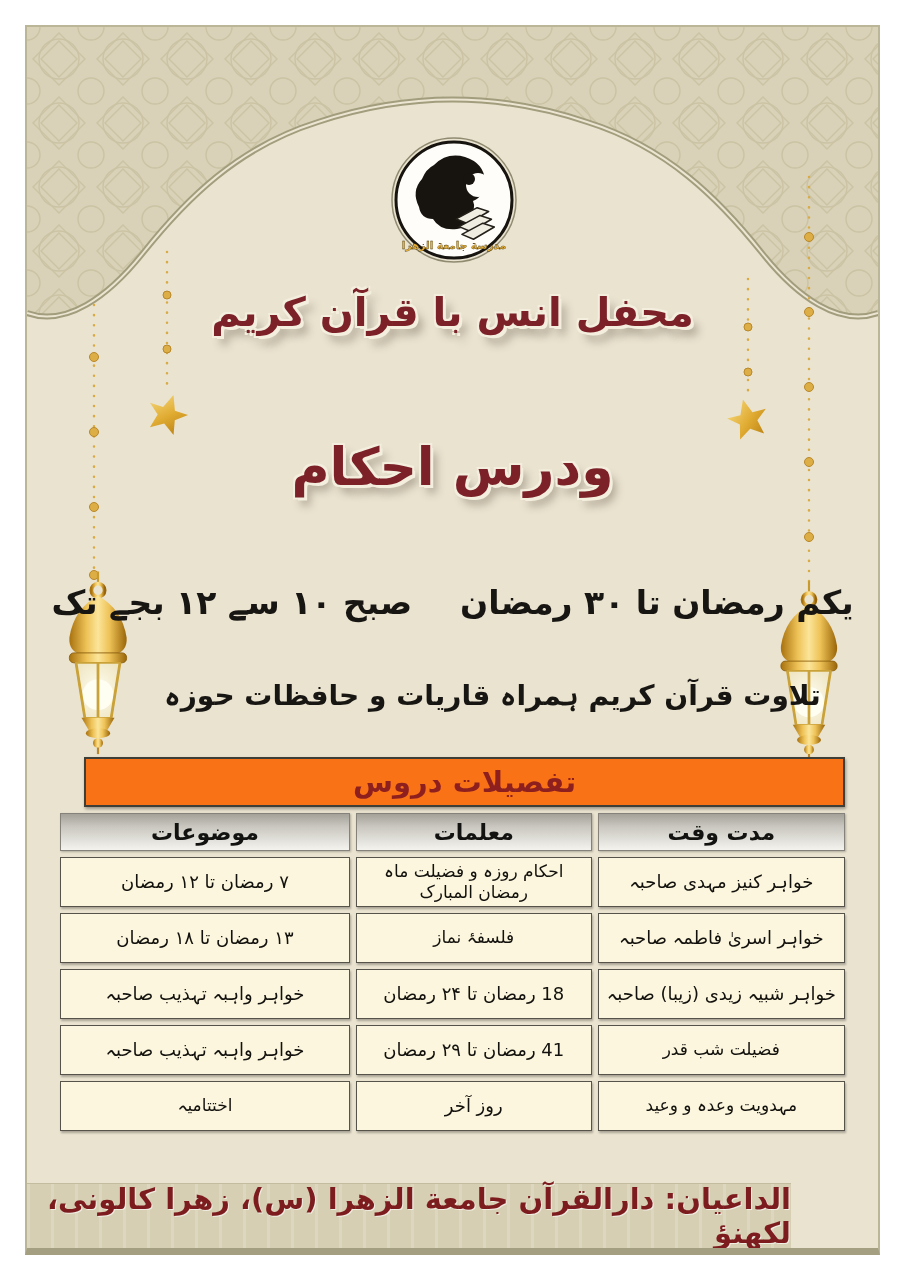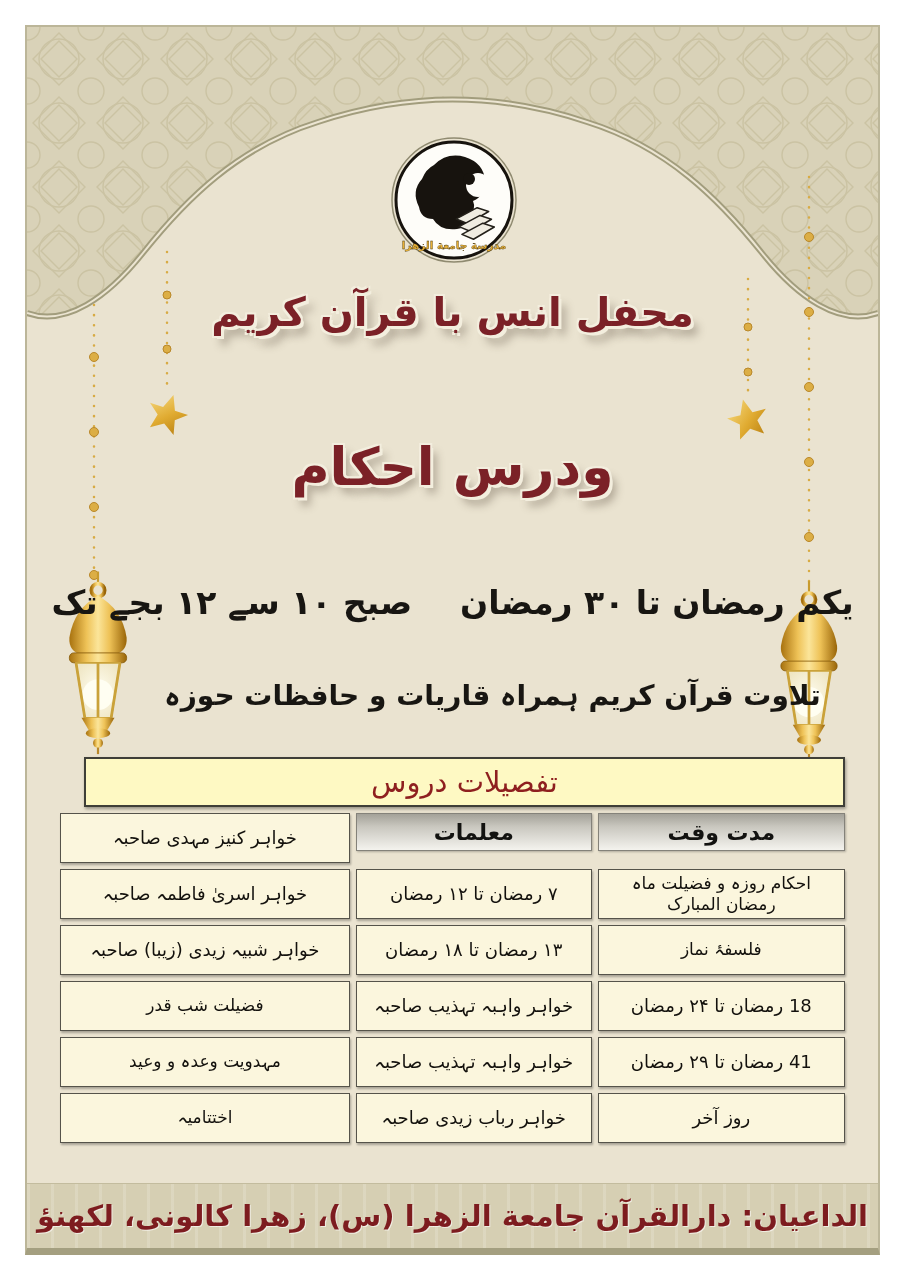--- a/index.html
+++ b/index.html
@@ -19,34 +19,34 @@
   .title1{top:262px;font-size:40px;font-weight:bold;color:#7b2127;
           text-shadow:3px 3px 0 #f3eede,-2px -2px 0 #f3eede,2px -2px 0 #f3eede,
                       -2px 2px 0 #f3eede,7px 9px 9px rgba(70,55,40,.35);}
   .title2{top:410px;font-size:52px;font-weight:bold;color:#7b2127;
           text-shadow:3px 3px 0 #f3eede,-2px -2px 0 #f3eede,2px -2px 0 #f3eede,
                       -2px 2px 0 #f3eede,6px 8px 8px rgba(70,55,40,.35);}
   .dateline{top:556px;font-size:33px;font-weight:bold;color:#181612;
             display:flex;justify-content:center;gap:48px;}
   .subtitle{top:652px;font-size:28px;font-weight:bold;color:#181612;margin-left:40px;}
   .tablewrap{position:absolute;left:33px;top:730px;width:785px;z-index:2;}
-  .tbl-title{height:46px;line-height:46px;text-align:center;background:#fef9c3;
+  .tbl-title{height:46px;line-height:46px;text-align:center;background:#f97316;
              border:2px solid #3f3f38;box-shadow:1px 2px 3px rgba(0,0,0,.35);
-             color:#8e1f1f;font-size:29px;font-weight:normal;margin-bottom:6px;margin-left:24px;}
+             color:#8e1f1f;font-size:29px;font-weight:bold;margin-bottom:6px;margin-left:24px;}
   .grid{display:grid;grid-template-columns:32fr 30.5fr 37.5fr;gap:6px;direction:rtl;}
   .hcell{height:36px;display:flex;align-items:center;justify-content:center;
          background:linear-gradient(180deg,#a3a198 0%,#c9c7bf 35%,#f4f3ee 100%);
          border:1px solid #84827a;font-size:22px;font-weight:bold;color:#121210;
          box-shadow:1px 1px 2px rgba(0,0,0,.25);}
   .cell{min-height:50px;display:flex;align-items:center;justify-content:center;
         background:#fbf6dd;border:1px solid #55534a;box-shadow:1px 2px 2px rgba(0,0,0,.28);
         font-size:18px;color:#13110d;padding:2px 6px;box-sizing:border-box;
         text-align:center;line-height:1.25;}
   .cell.topic{font-size:17px;}
-  .footerband{position:absolute;left:0;bottom:0;width:851px;height:64px;z-index:2;
+  .footerband{position:absolute;left:0;bottom:0;width:764px;height:64px;z-index:2;
         background:repeating-linear-gradient(90deg,rgba(255,255,255,.16) 0 3px,rgba(0,0,0,0) 3px 24px),#d6cfb3;
         border-top:1px solid #c3bc9e;display:flex;align-items:center;justify-content:center;}
   .footer-text{font-size:29px;font-weight:bold;color:#7d1c1f;
                text-shadow:1px 1px 0 rgba(255,255,255,.6);}
 </style>
 </head>
 <body>
 
 <div class="canvas">
   <div class="poster">
@@ -172,41 +172,41 @@
       <span>صبح ۱۰ سے ۱۲ بجے تک</span>
     </div>
 
     <div class="txt subtitle">تلاوت قرآن کریم ہمراہ قاریات و حافظات حوزہ</div>
 
     <div class="tablewrap">
       <div class="tbl-title">تفصیلات دروس</div>
       <div class="grid">
         <div class="hcell">مدت وقت</div>
         <div class="hcell">معلمات</div>
+        <div class="hcell">موضوعات</div>
 
         <div class="cell">خواہر کنیز مہدی صاحبہ</div>
         <div class="cell topic">احکام روزہ و فضیلت ماہ رمضان المبارک</div>
 
         <div class="cell">۷ رمضان تا ۱۲ رمضان</div>
         <div class="cell">خواہر اسریٰ فاطمہ صاحبہ</div>
         <div class="cell topic">فلسفۂ نماز</div>
 
         <div class="cell">۱۳ رمضان تا ۱۸ رمضان</div>
         <div class="cell">خواہر شبیہ زیدی (زیبا) صاحبہ</div>
 
         <div class="cell">18 رمضان تا ۲۴ رمضان</div>
         <div class="cell">خواہر واہبہ تہذیب صاحبہ</div>
         <div class="cell topic">فضیلت شب قدر</div>
 
         <div class="cell">41 رمضان تا ۲۹ رمضان</div>
         <div class="cell">خواہر واہبہ تہذیب صاحبہ</div>
         <div class="cell topic">مہدویت وعدہ و وعید</div>
 
         <div class="cell">روز آخر</div>
-        <div class="cell">خواہر رباب زیدی صاحبہ</div>
         <div class="cell topic">اختتامیہ</div>
       </div>
     </div>
 
     <div class="footerband">
       <div class="footer-text">الداعیان: دارالقرآن جامعة الزهرا (س)، زهرا کالونی، لکھنؤ</div>
     </div>
 
   </div>
 </div>

